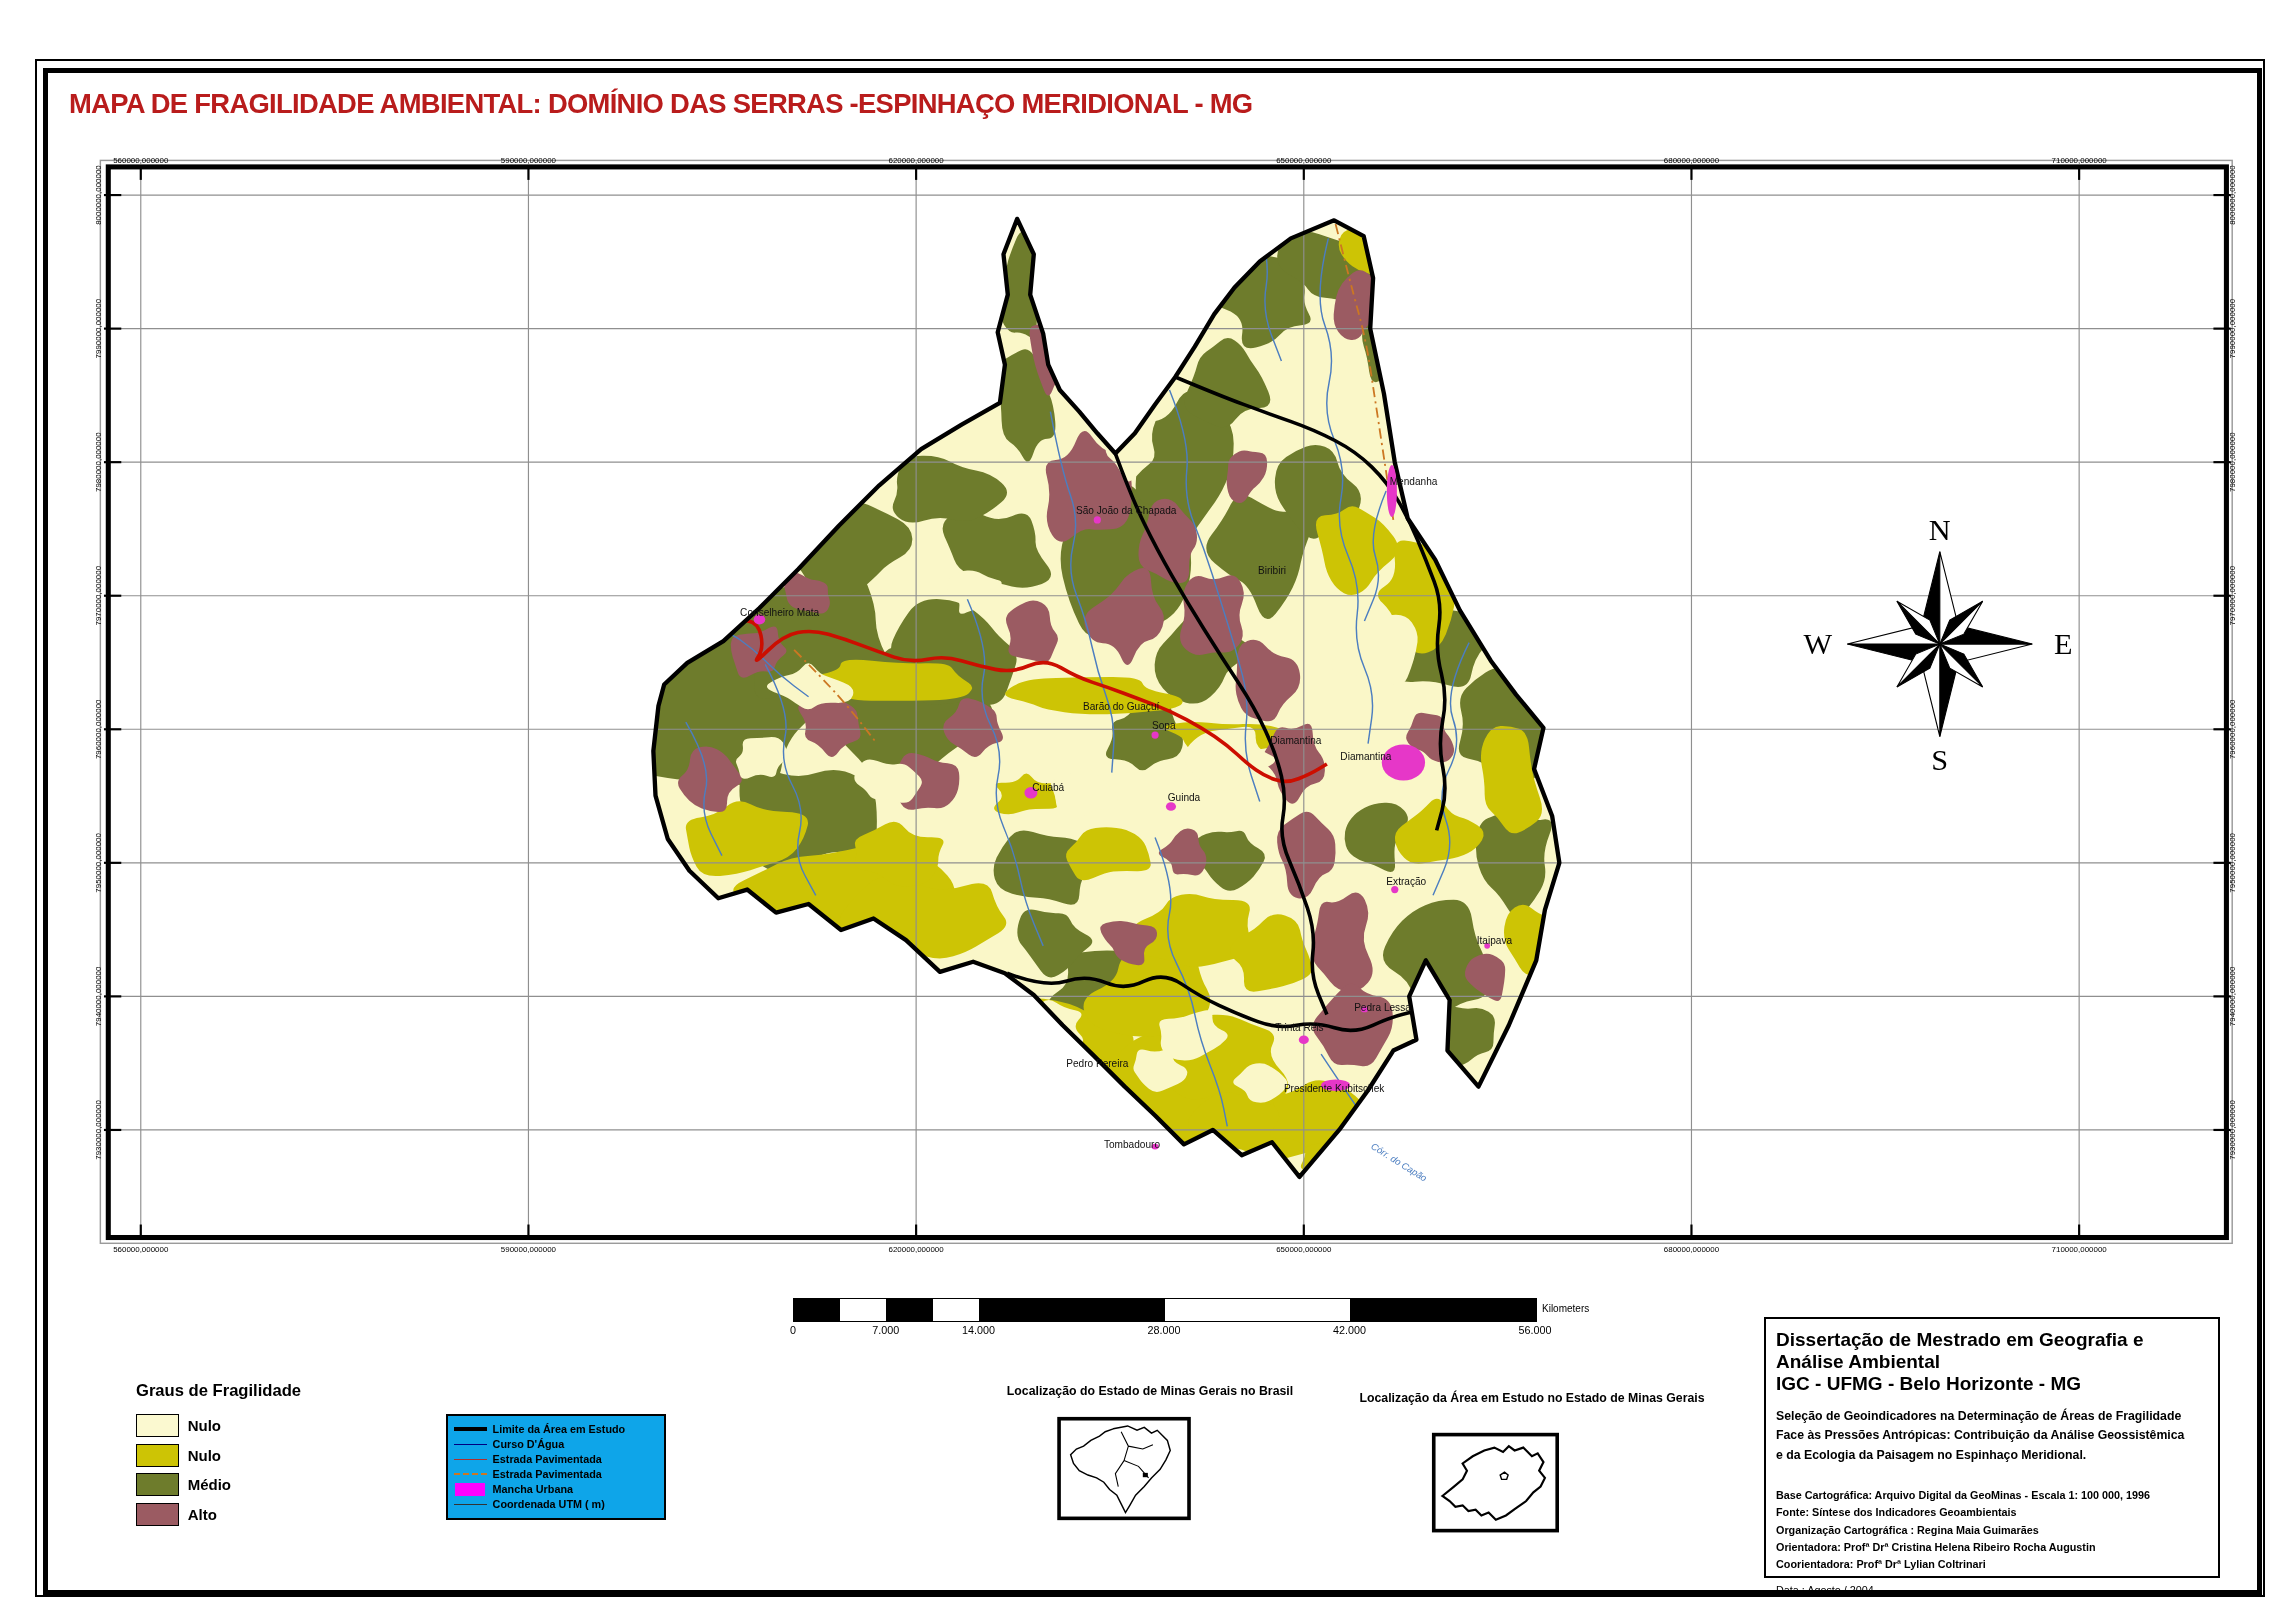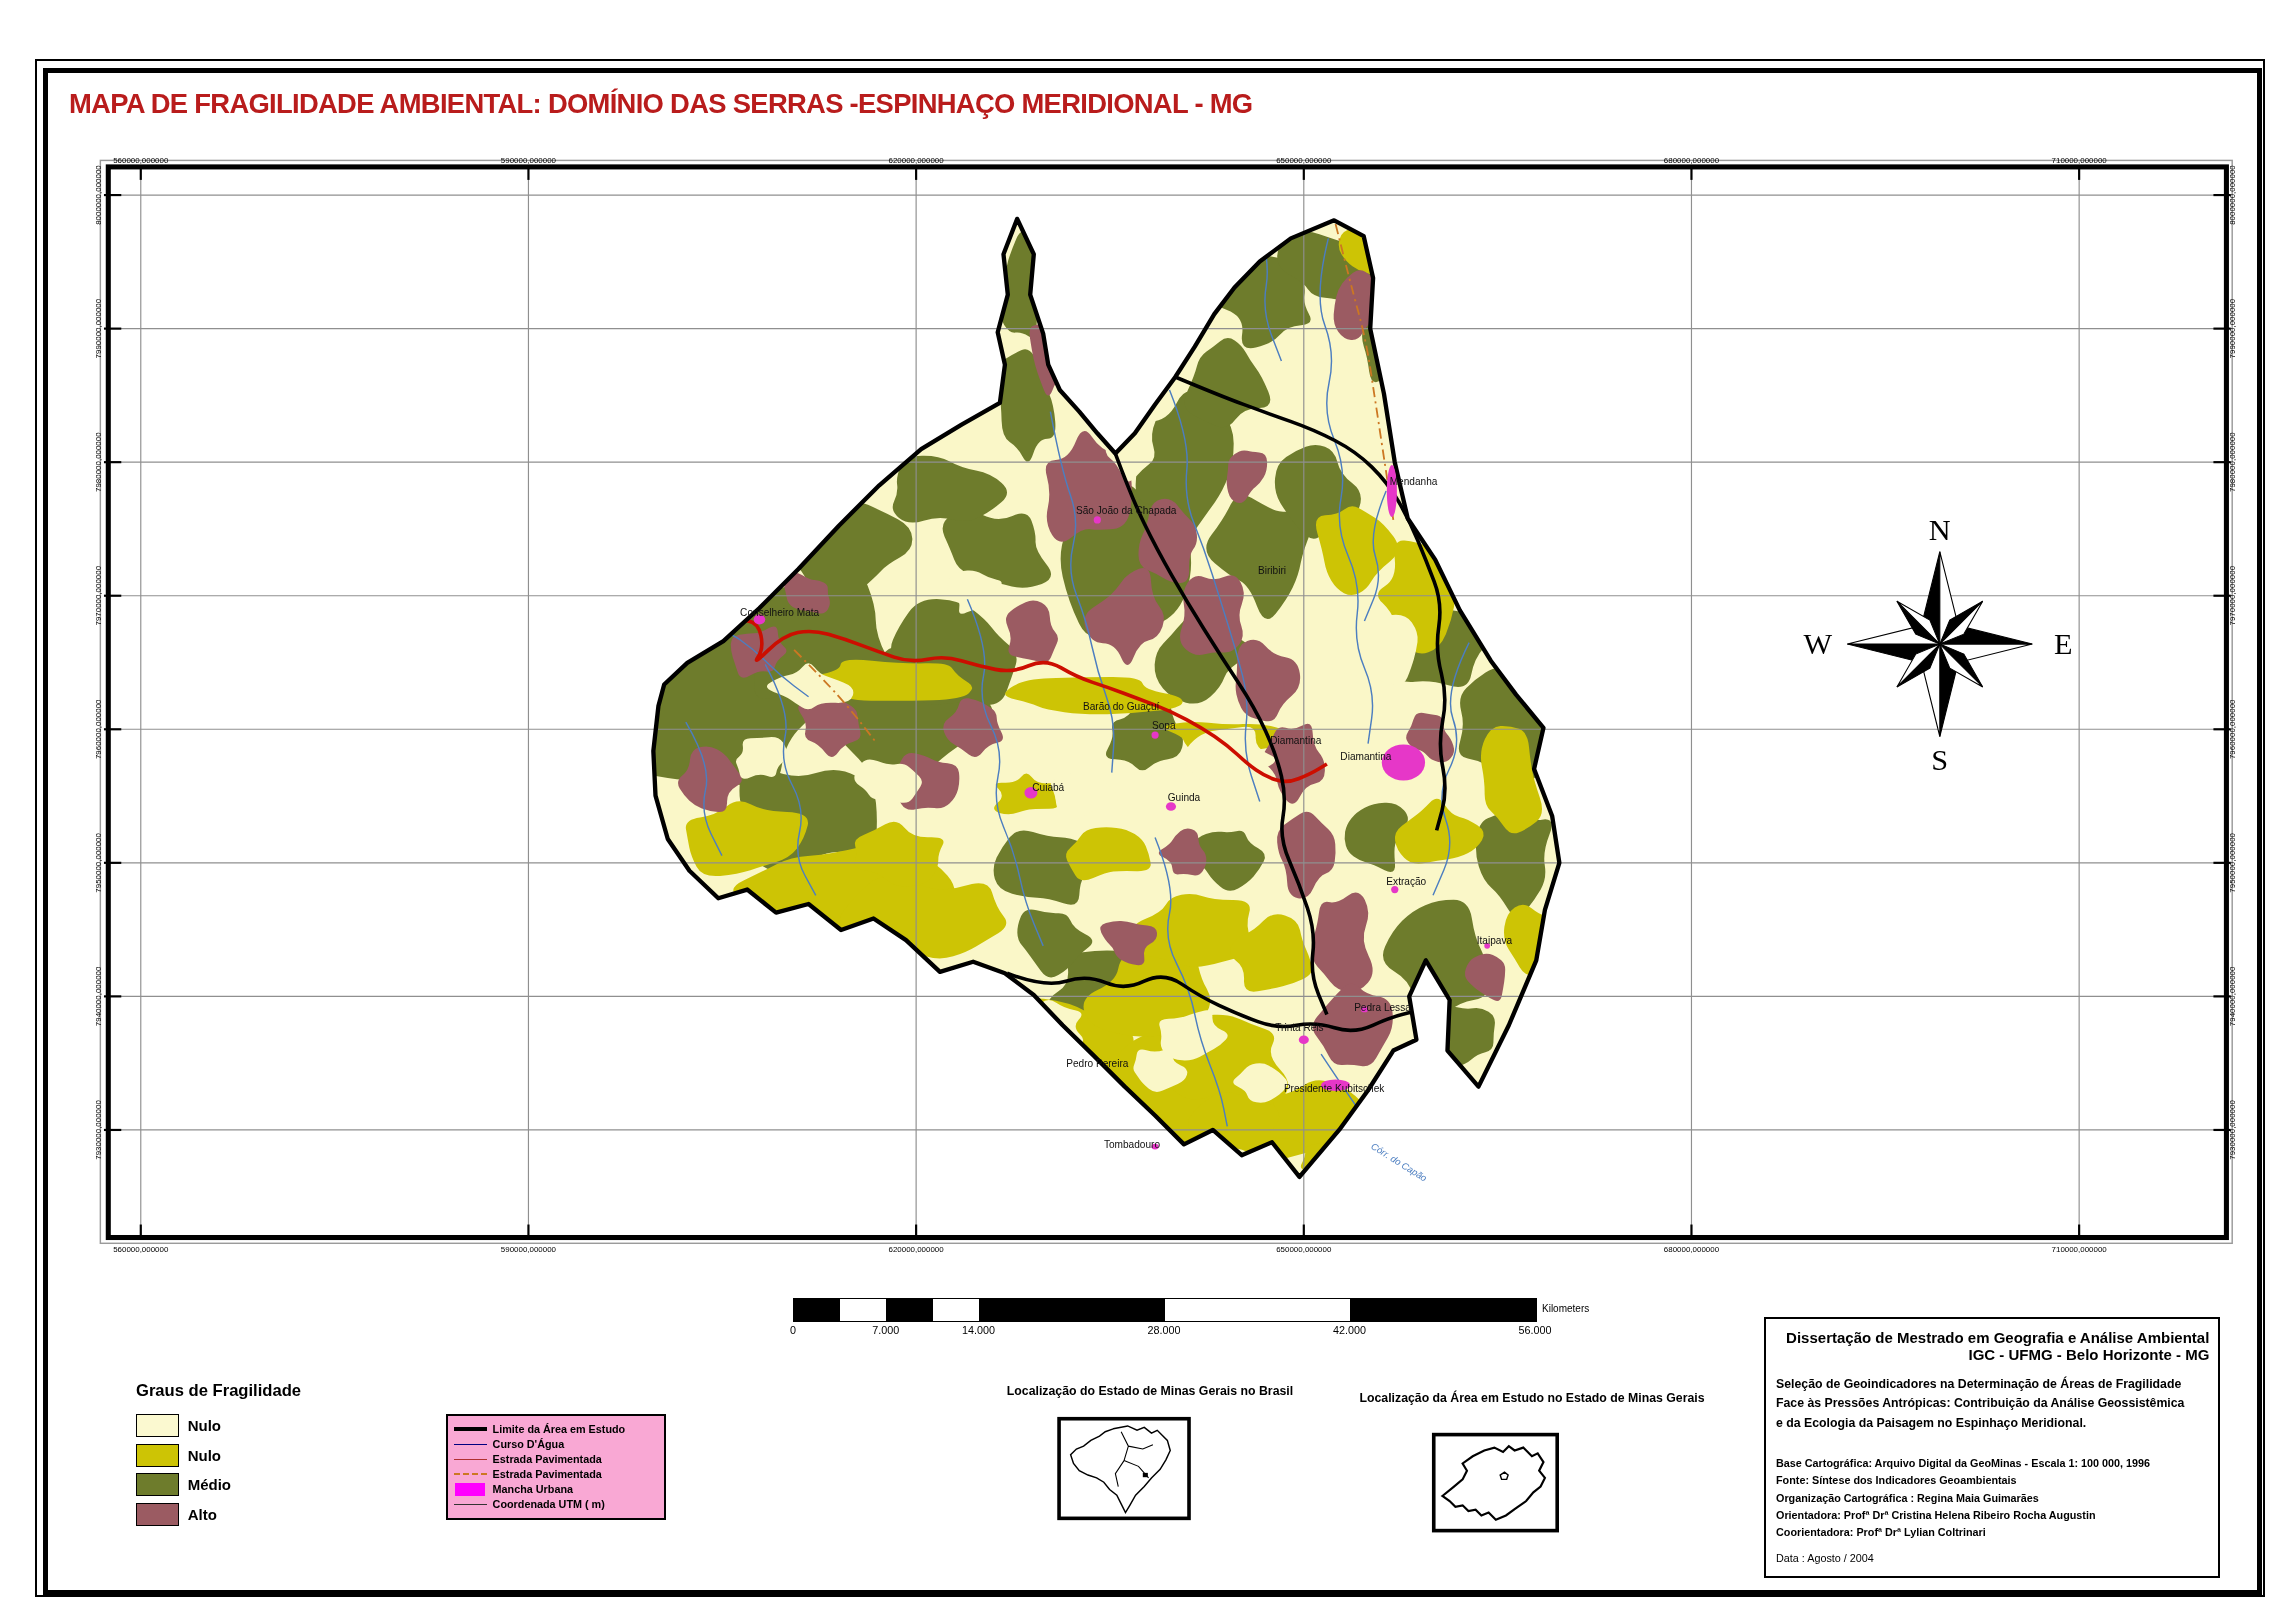--- a/index.html
+++ b/index.html
@@ -15,35 +15,35 @@
   .scalebar-ticks{position:absolute;left:793px;top:1324px;width:742px;height:17.3px;font-size:10.8px;color:#000;}
   .scalebar-ticks span{position:absolute;transform:translateX(-50%);white-space:nowrap;}
   .scalebar-unit{position:absolute;left:1542px;top:1303px;font-size:10px;color:#000;}
   
   .frag-legend{position:absolute;left:136px;top:1381px;}
   .frag-title{font-size:16.6px;font-weight:bold;margin-bottom:13px;}
   .frag-row{display:flex;align-items:center;margin-bottom:6.5px;text-align:center;}
   .frag-swatch{width:41px;height:21px;border:0.7px solid #000;margin-right:8.7px;}
   .frag-label{font-size:15px;font-weight:bold;}
   
-  .line-legend{position:absolute;left:446px;top:1414px;width:220px;height:106px;border:2.2px solid #000;background:#f9a8d4;box-sizing:border-box;padding:5.8px 4.3px 4.3px 5.8px;}
+  .line-legend{position:absolute;left:446px;top:1414px;width:220px;height:106px;border:2.2px solid #000;background:#0ea5e9;box-sizing:border-box;padding:5.8px 4.3px 4.3px 5.8px;}
   .ll-row{display:flex;align-items:center;height:15px;}
   .ll-sym{width:33px;margin-right:5.8px;display:flex;align-items:center;justify-content:center;}
   .ll-label{font-size:10.8px;font-weight:bold;white-space:nowrap;}
   .sym-limit{width:33px;height:4.3px;background:#000;}
   .sym-river{width:33px;height:1.4px;background:#000080;}
   .sym-paved{width:33px;height:1.4px;background:#B03030;}
   .sym-unpaved{width:33px;height:0;border-top:2.2px dashed #CC7722;}
   .sym-urban{width:30px;height:13px;background:#FF00FF;}
   .sym-utm{width:33px;height:1.4px;background:#333;}
   
   .locator-label{position:absolute;font-size:12.3px;font-weight:bold;white-space:nowrap;transform:translateX(-50%);text-align:center;}
   
   .credits{position:absolute;left:1764px;top:1317px;width:456px;height:261px;border:2.9px solid #000;background:#fff;box-sizing:border-box;padding:10px 8.7px 7.2px 10px;}
-  .credits .t1,.credits .t2{text-align:right;font-size:15px;font-weight:bold;}
+  .credits .t1,.credits .t2{text-align:left;font-size:19px;font-weight:bold;}
   .credits .t2{margin-bottom:11.6px;}
   .credits .abs{font-size:12.3px;font-weight:bold;line-height:19.5px;}
   .credits .det{font-size:10.8px;font-weight:bold;line-height:17.3px;margin-top:22px;}
   .credits .date{font-size:10.8px;font-weight:normal;margin-top:10px;}
 </style>
 </head>
 <body>
 
 <div class="page">
 

